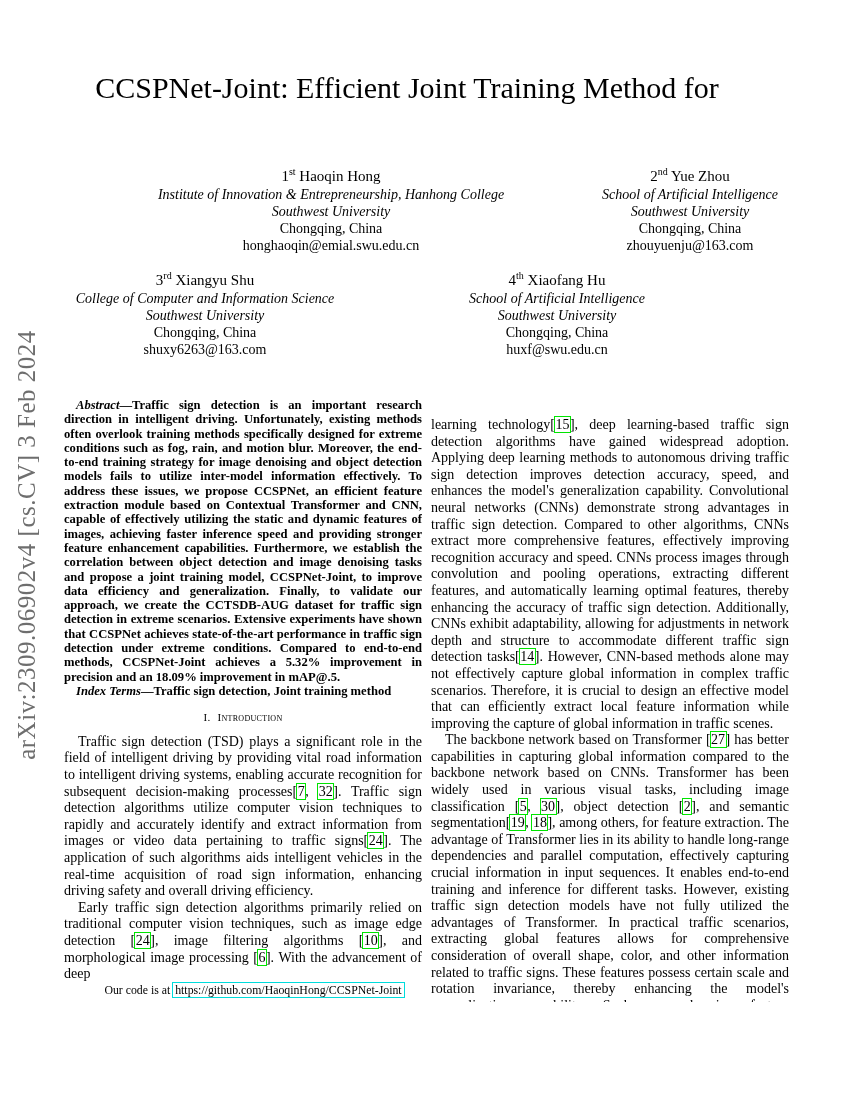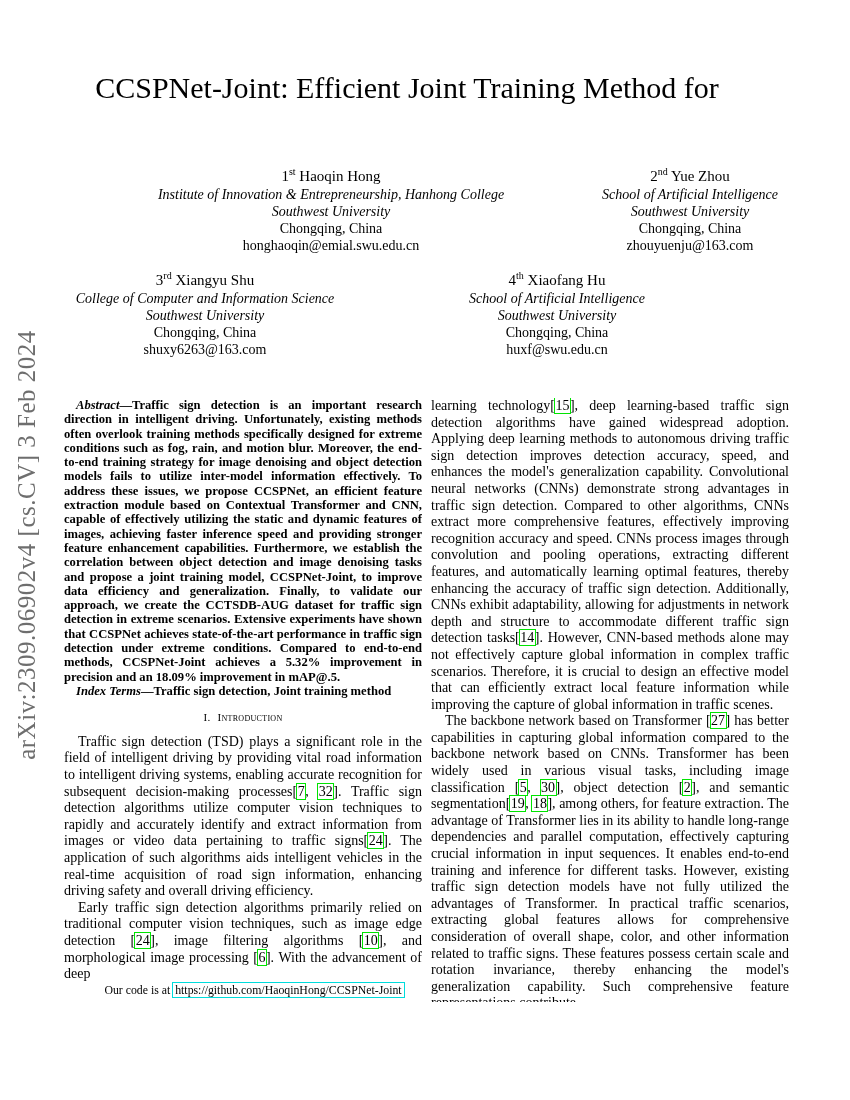--- a/index.html
+++ b/index.html
@@ -39,21 +39,21 @@
     font-size:12.6px; line-height:14.3px; font-weight:bold;
     margin:0; text-indent:12px; text-align:justify;
   }
   .abstract .lbl, .index-terms .lbl{font-style:italic;}
   .section-heading{
     margin:11px 0 8px 0; text-align:center; font-weight:400;
     font-size:11px; font-variant:small-caps; letter-spacing:.3px;
   }
   .section-heading .sec-title{margin-left:7px;}
   .body-par{margin:0; text-indent:14px;}
-  .body-par.noindent{text-indent:0;}
+  .body-par.noindent{text-indent:0;margin-top:19px;}
   .cite{
     outline:1.5px solid var(--citation-box,#00e400);
     outline-offset:-0.5px; padding:0 .5px; cursor:pointer;
   }
   .extlink{
     outline:1.5px solid var(--hyperlink-box,#00dcdc);
     outline-offset:0px; padding:0 2px; cursor:pointer;
   }
   .footnote{
     position:absolute; left:64px; top:983px; width:370px;

